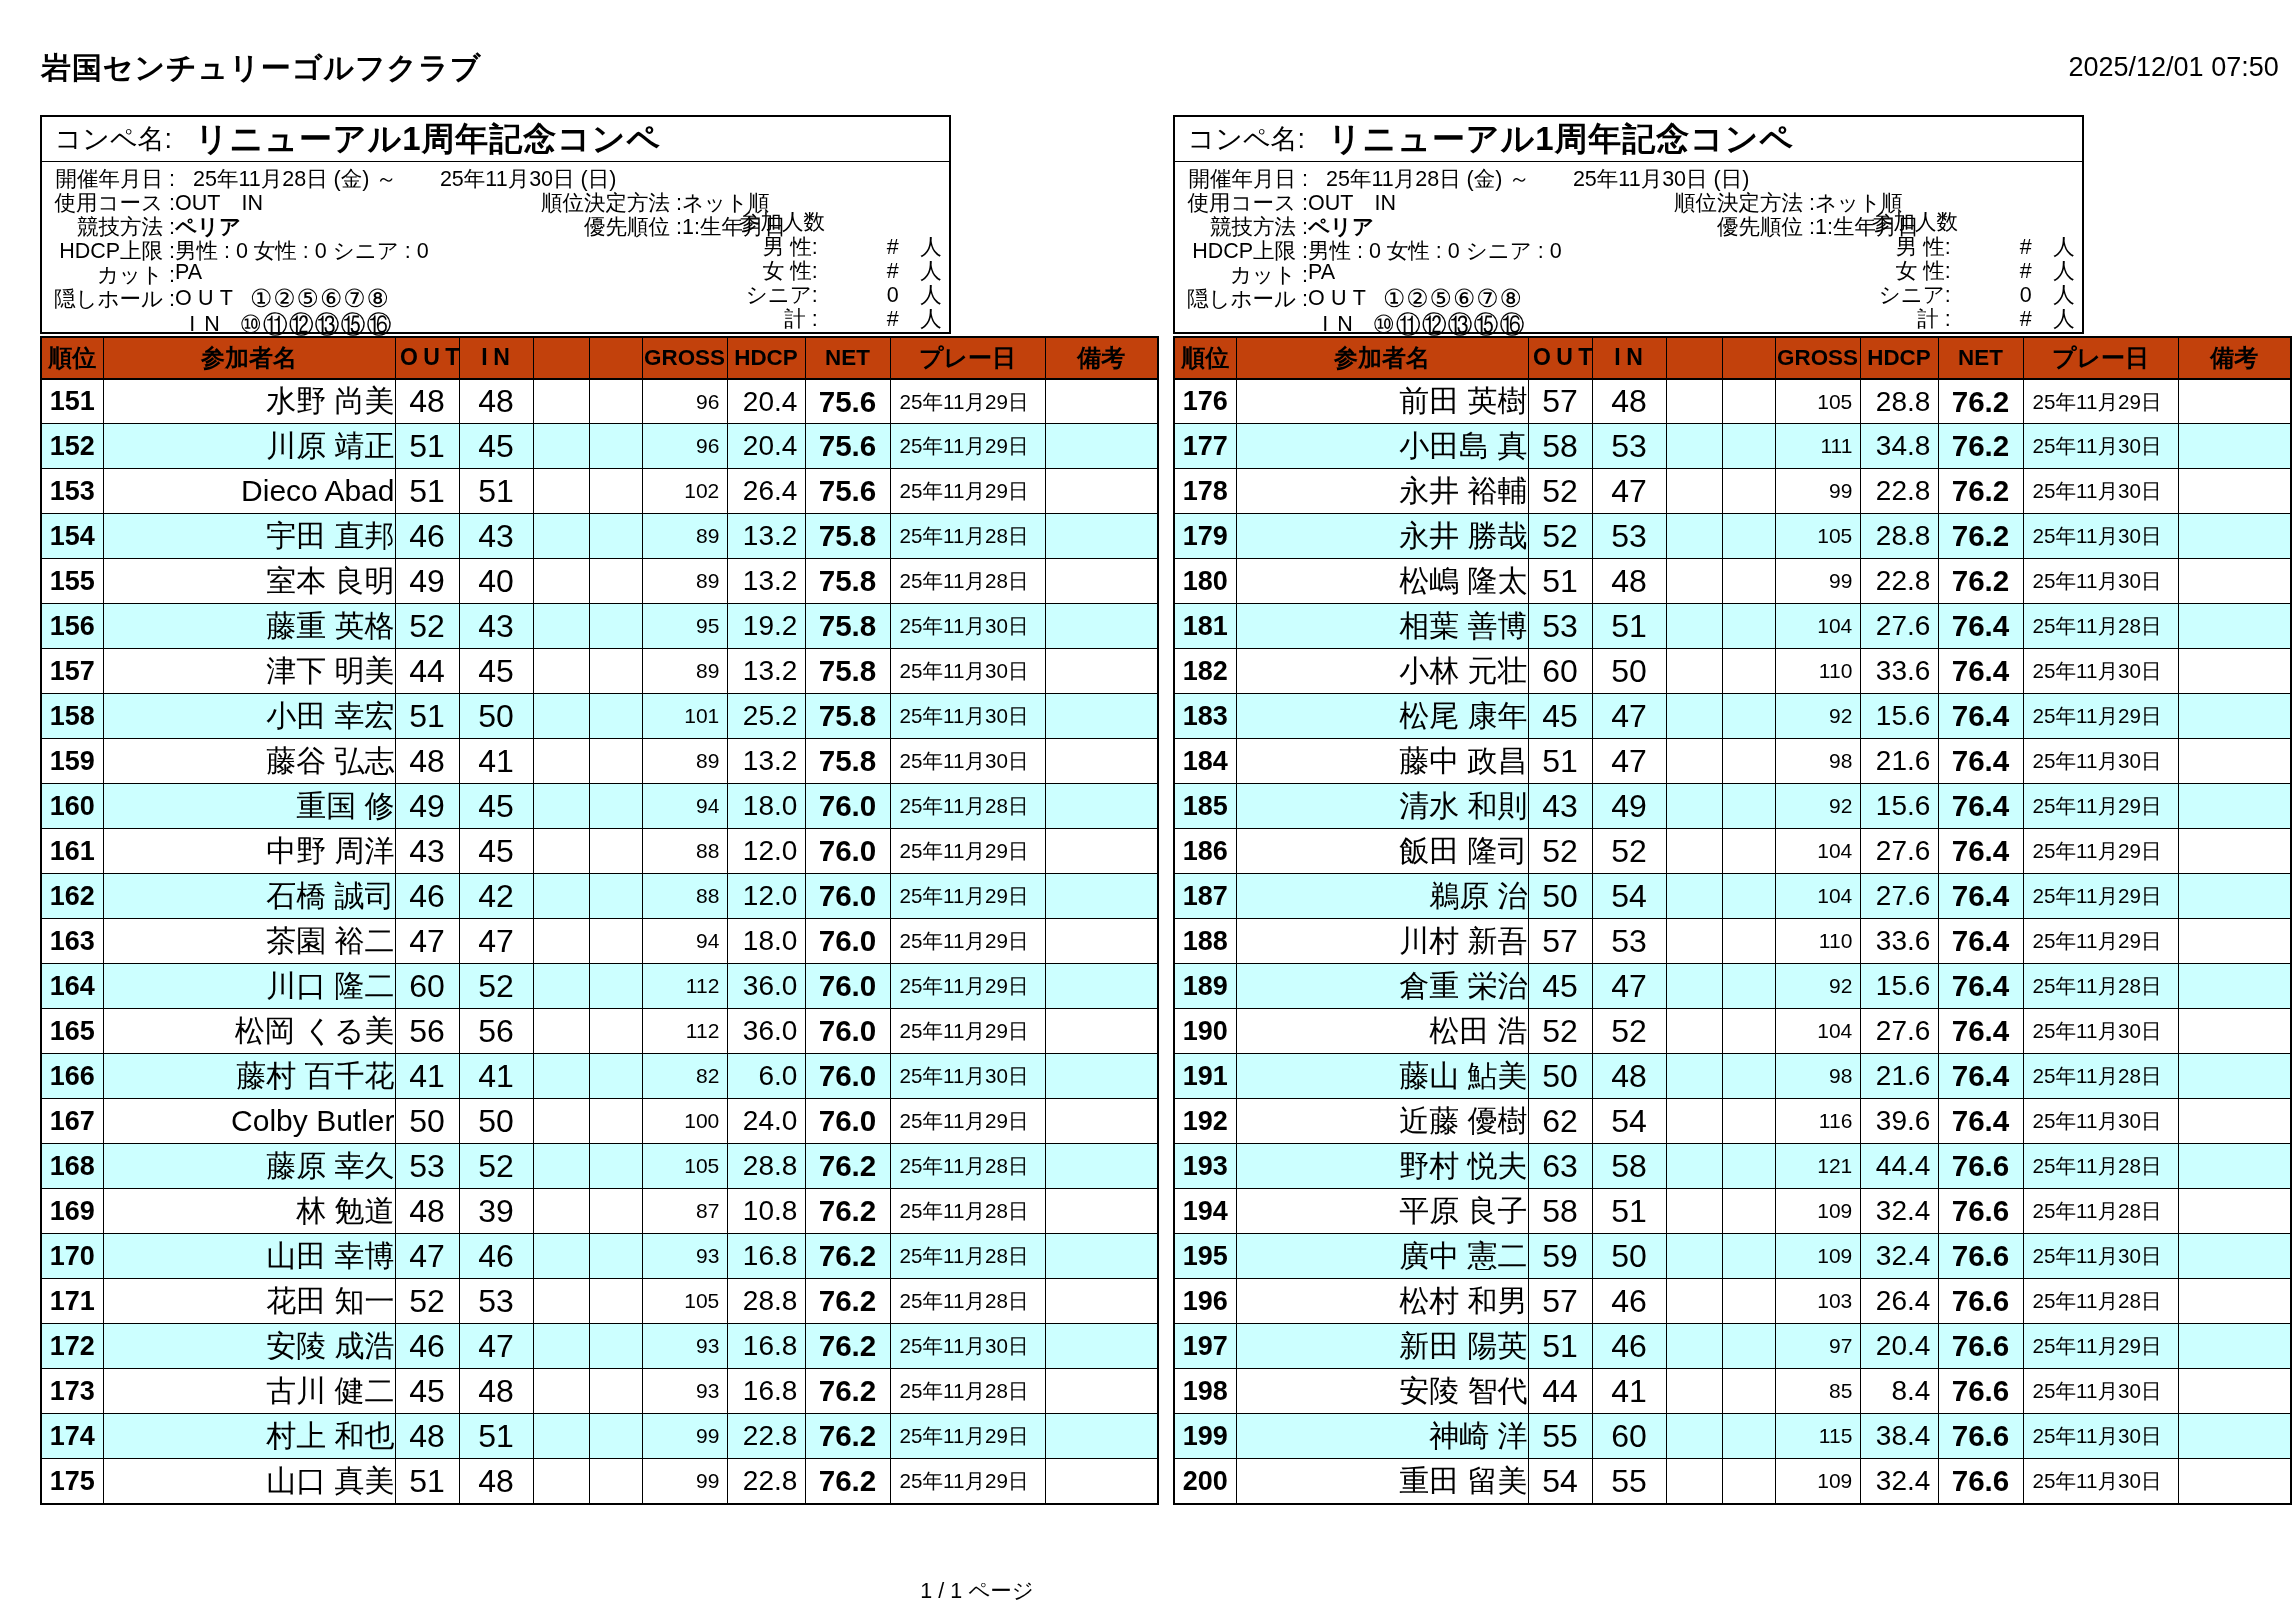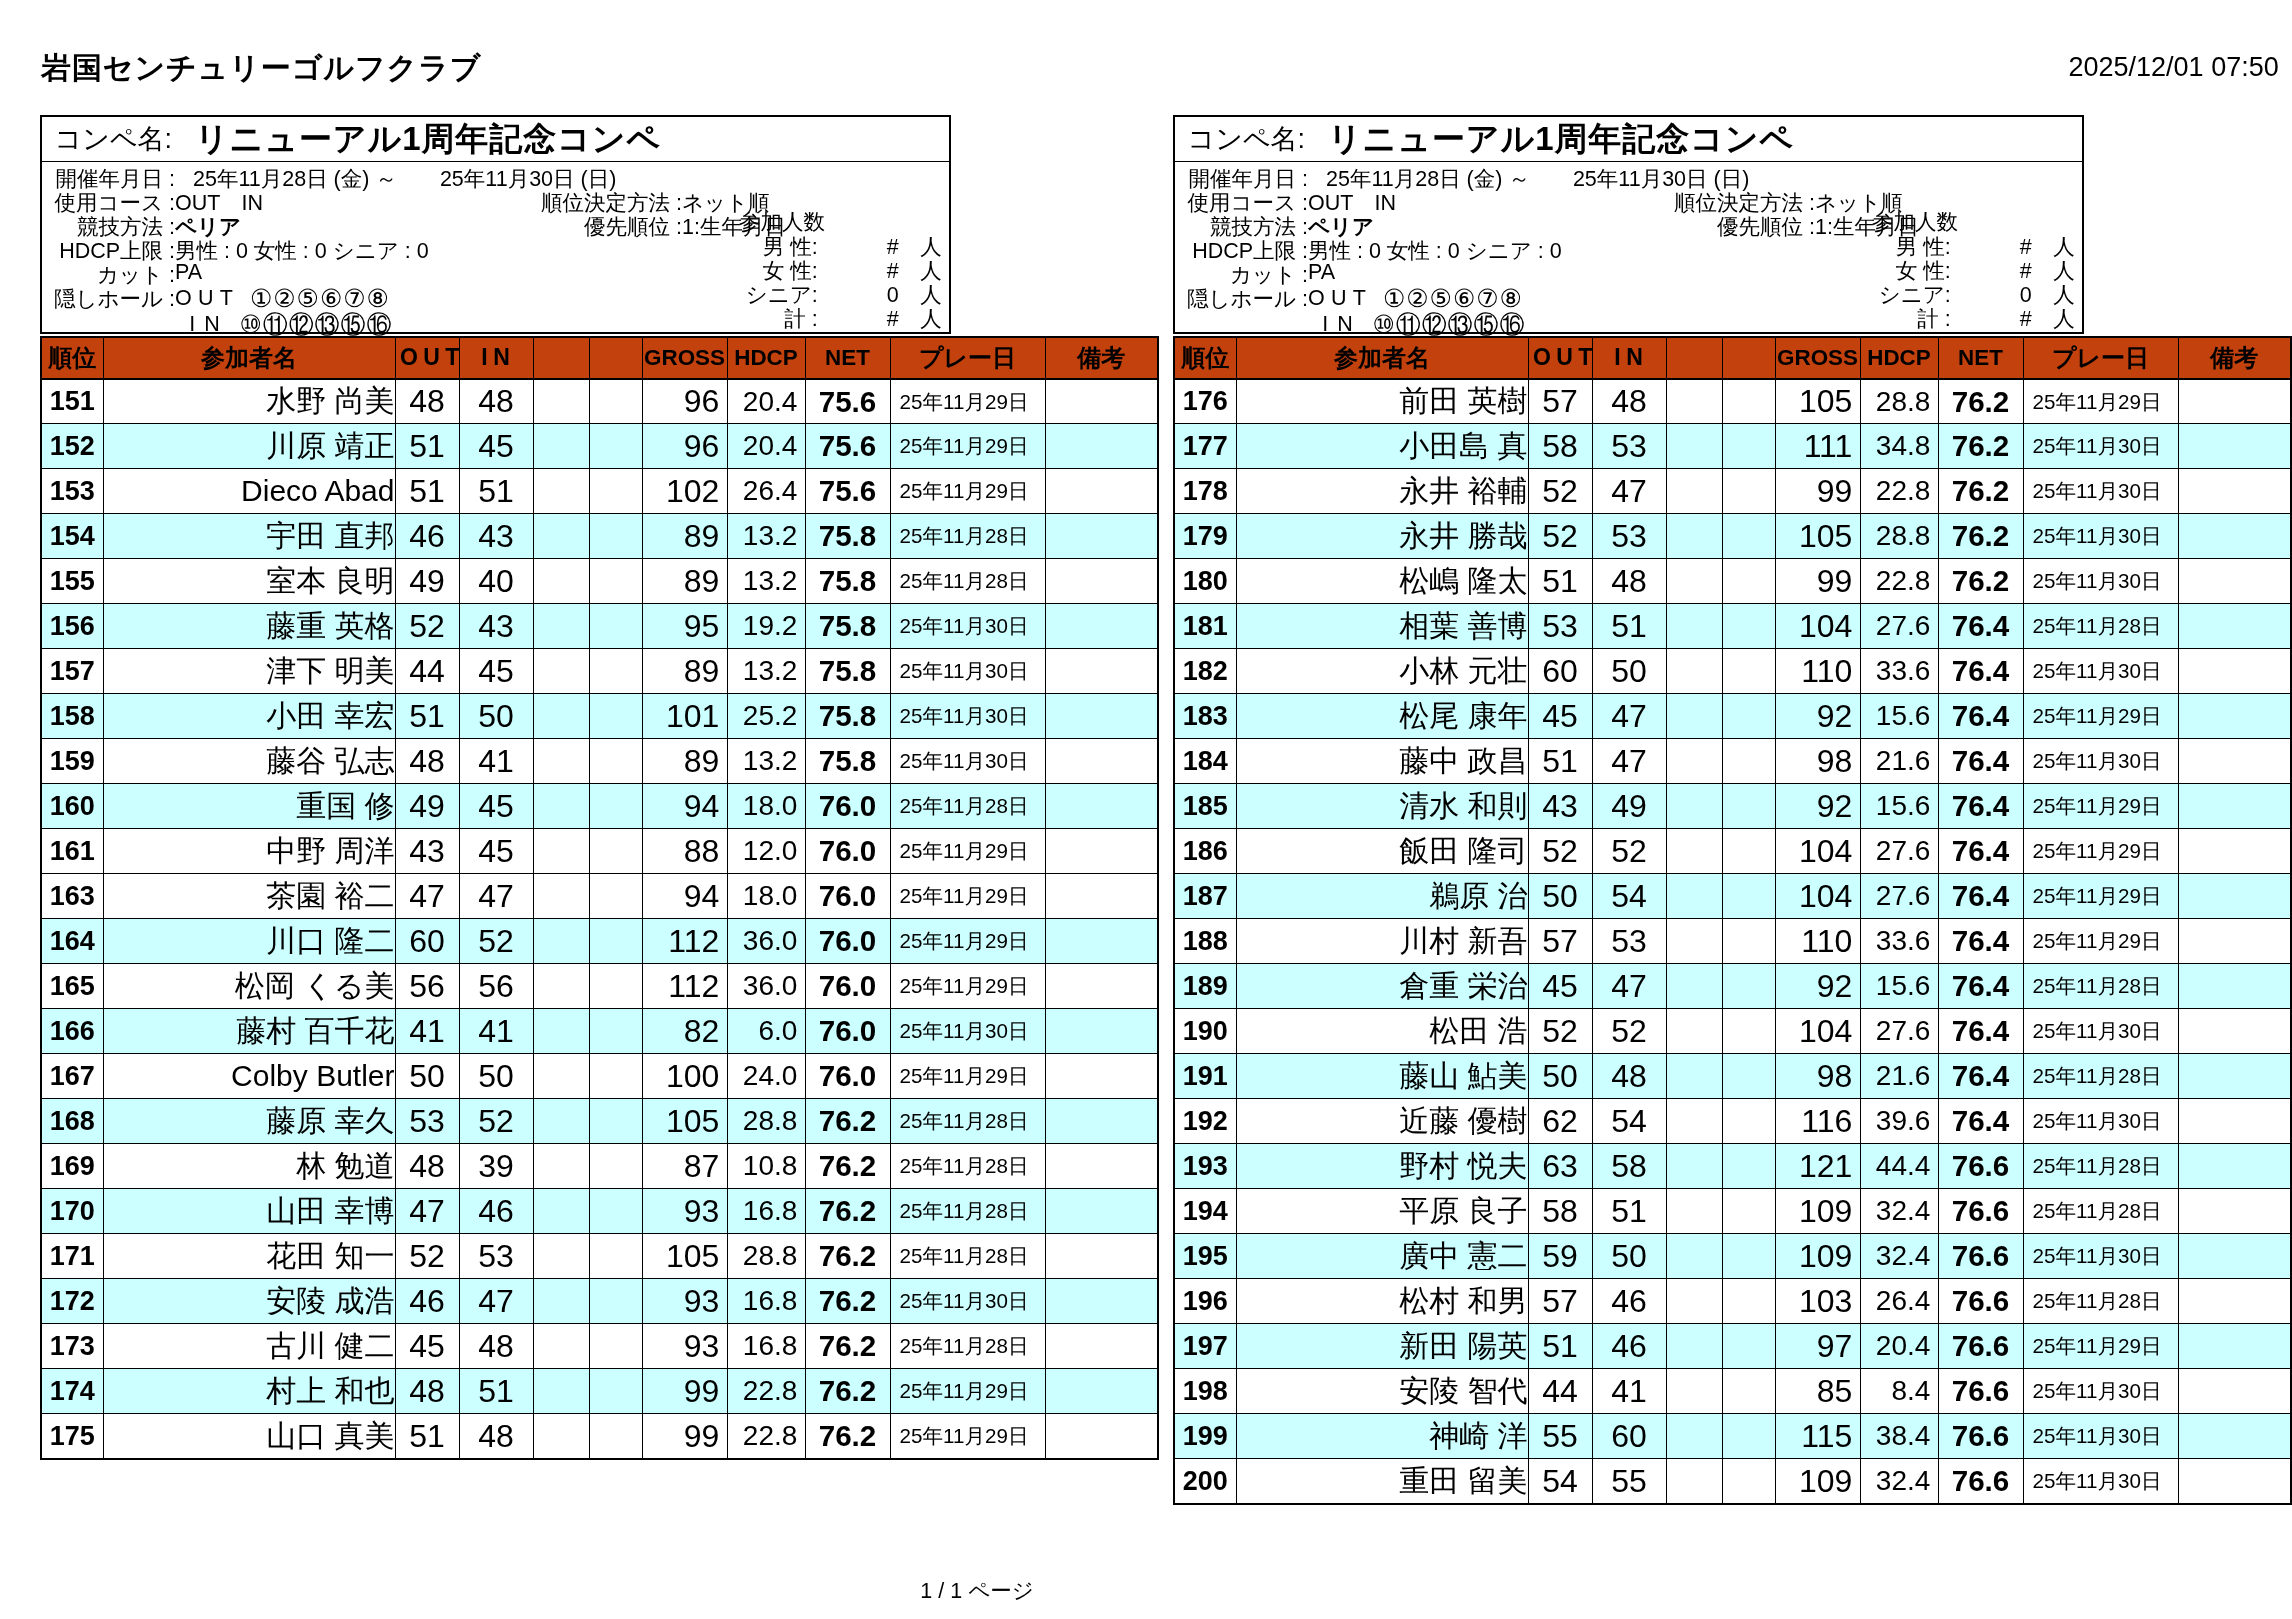--- a/index.html
+++ b/index.html
@@ -41,21 +41,21 @@
   thead tr{height:42px;}
   tbody tr{height:45px;}
   th{background:#c2410c;border:1.8px solid #000;border-bottom:2.7px solid #000;font-weight:700;font-size:24px;padding:0;overflow:hidden;}
   th.c-out,th.c-in{font-size:23px;letter-spacing:5.4px;padding-left:4.5px;}
   th.c-gross,th.c-hdcp,th.c-net{font-size:22.4px;letter-spacing:0px;}
   td{border:1.8px solid #000;padding:0;background:#fff;overflow:hidden;white-space:nowrap;}
   tr.alt td{background:#CCFFFF;}
   td.c-rank{font-weight:700;font-size:27px;text-align:center;}
   td.c-name{font-size:30px;text-align:right;padding-left:10.7px;}
   td.c-out,td.c-in{font-size:32px;text-align:center;}
-  td.c-gross{font-size:32px;text-align:right;padding-right:7.2px;}
+  td.c-gross{font-size:21px;text-align:right;padding-right:7.2px;}
   td.c-hdcp{font-size:28px;text-align:right;padding-right:7.2px;}
   td.c-net{font-weight:700;font-size:29.6px;text-align:center;}
   td.c-date{font-size:20.6px;text-align:left;padding-left:9px;}
   td.c-note{font-size:21.5px;}
 </style>
 </head>
 <body>
 
 <div class="page">
   <div class="doc-title">岩国センチュリーゴルフクラブ</div>
@@ -289,20 +289,33 @@
             <td class="c-out">43</td>
             <td class="c-in">45</td>
             <td class="c-b1"></td>
             <td class="c-b2"></td>
             <td class="c-gross">88</td>
             <td class="c-hdcp">12.0</td>
             <td class="c-net">76.0</td>
             <td class="c-date">25年11月29日</td>
             <td class="c-note"></td>
           </tr>
+          <tr class="alt">
+            <td class="c-rank">162</td>
+            <td class="c-name">石橋 誠司</td>
+            <td class="c-out">46</td>
+            <td class="c-in">42</td>
+            <td class="c-b1"></td>
+            <td class="c-b2"></td>
+            <td class="c-gross">88</td>
+            <td class="c-hdcp">12.0</td>
+            <td class="c-net">76.0</td>
+            <td class="c-date">25年11月29日</td>
+            <td class="c-note"></td>
+          </tr>
           <tr>
             <td class="c-rank">163</td>
             <td class="c-name">茶園 裕二</td>
             <td class="c-out">47</td>
             <td class="c-in">47</td>
             <td class="c-b1"></td>
             <td class="c-b2"></td>
             <td class="c-gross">94</td>
             <td class="c-hdcp">18.0</td>
             <td class="c-net">76.0</td>

